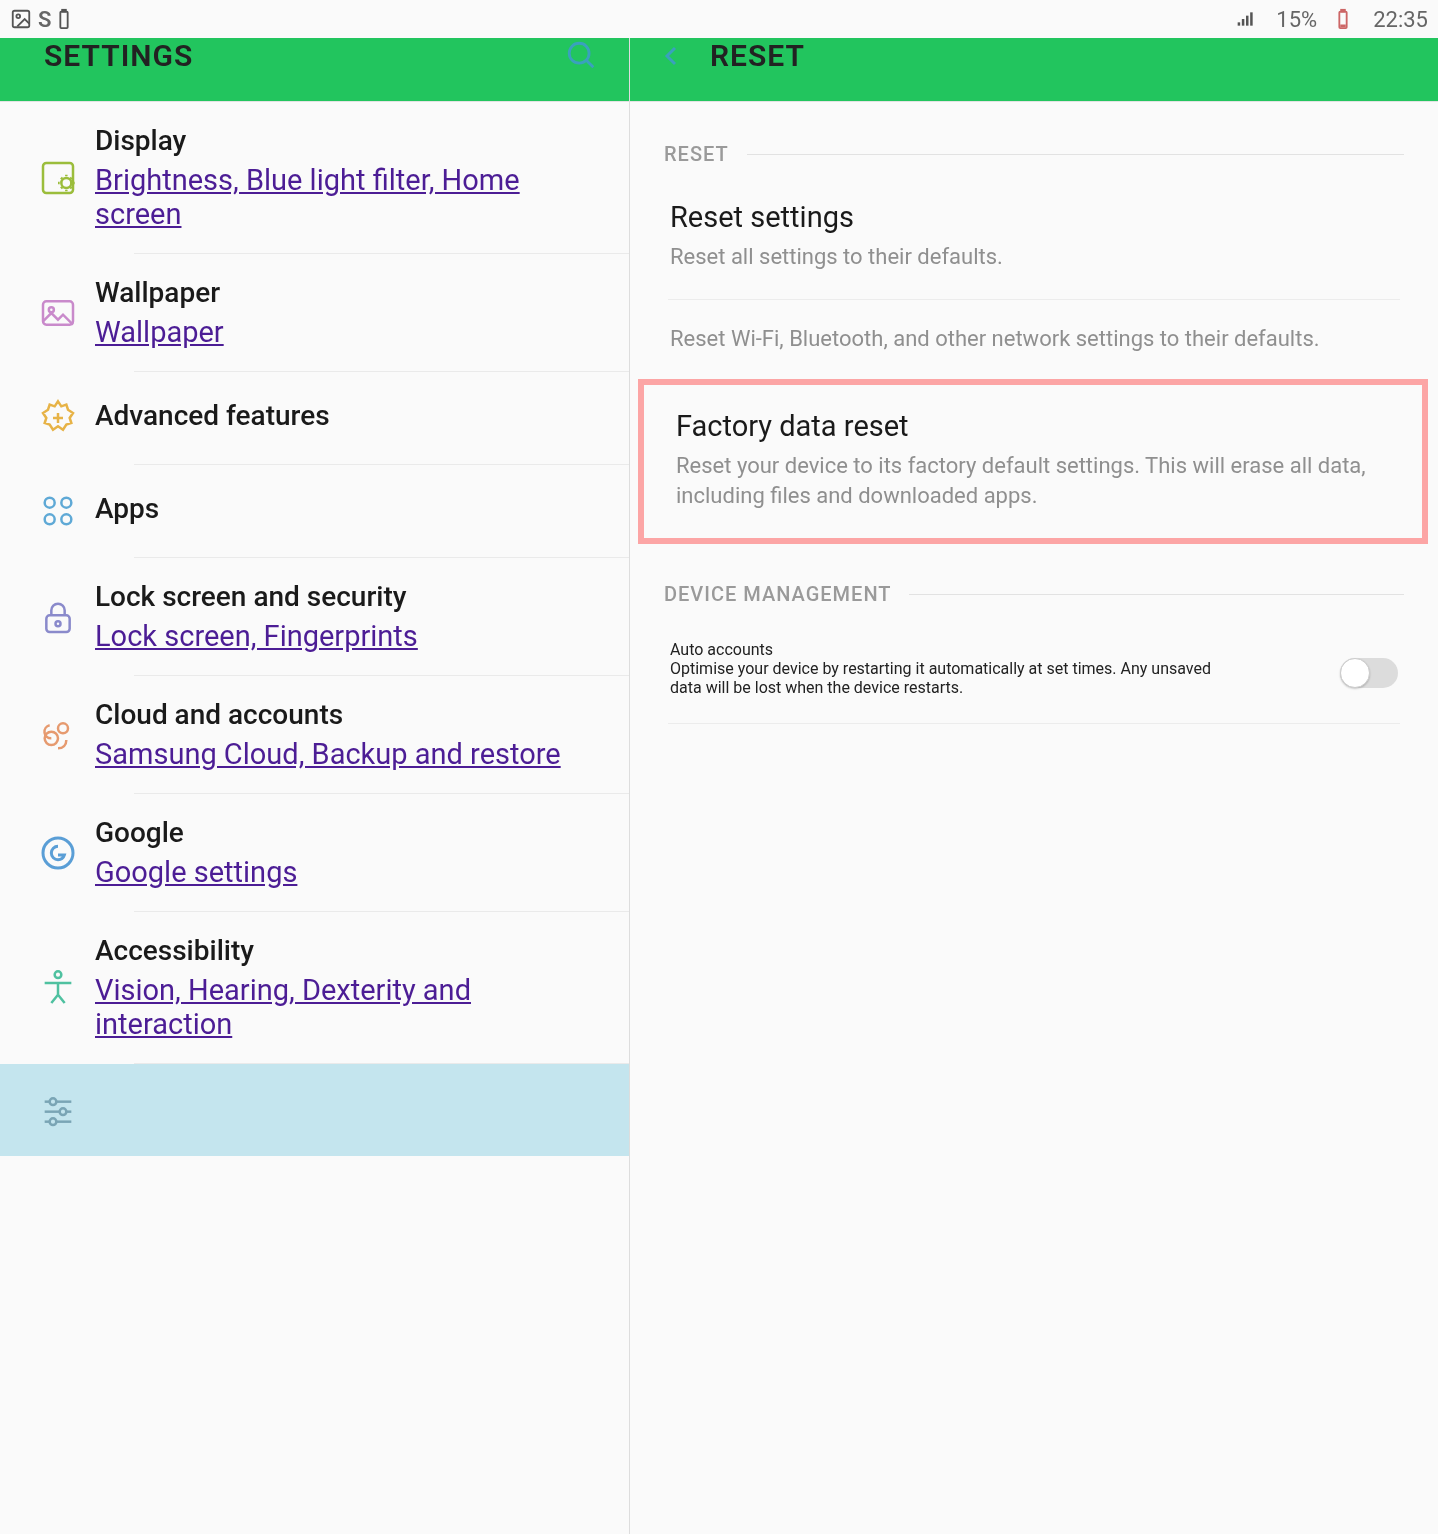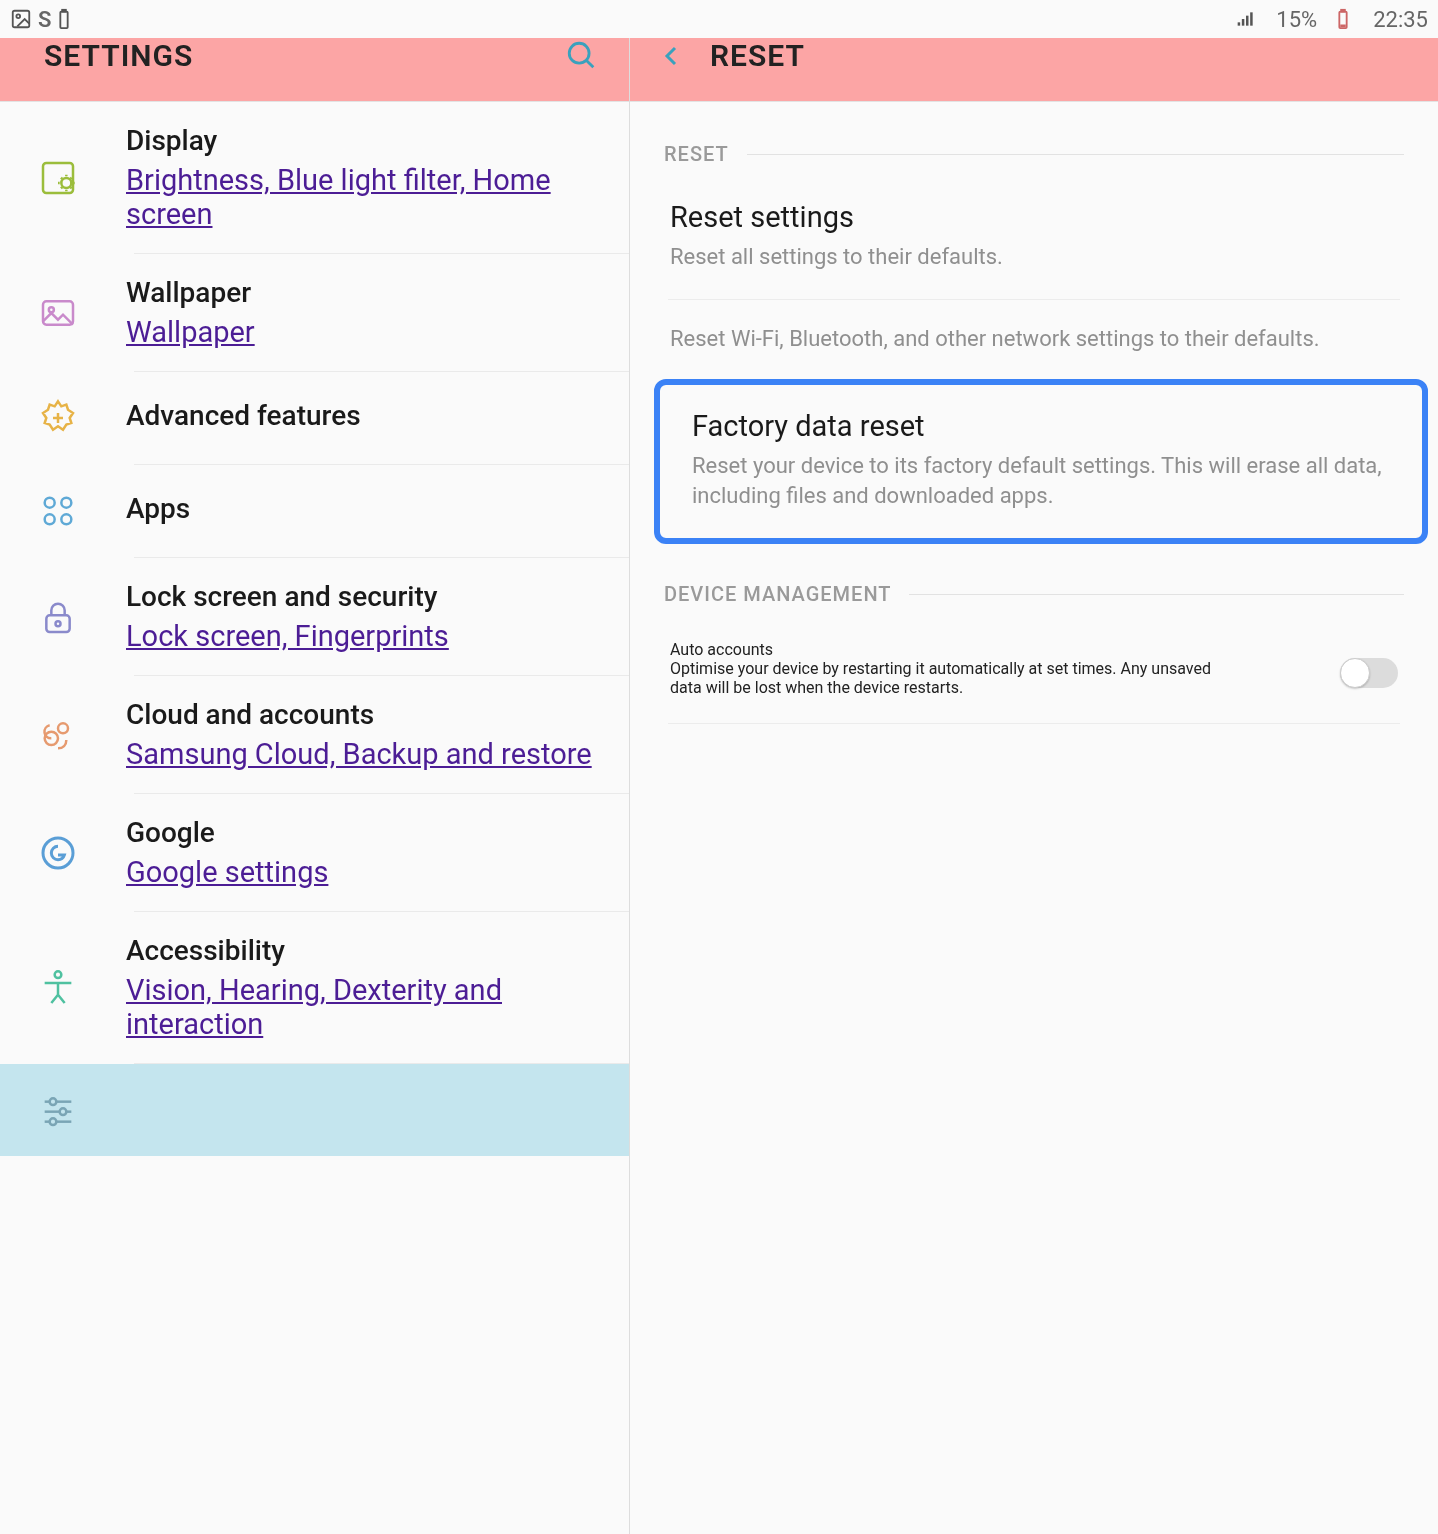--- a/index.html
+++ b/index.html
@@ -9,47 +9,47 @@
   .right-pane { flex: 1; background: #fafafa; display: flex; flex-direction: column; }
 
   
   .status-bar { height: 38px; display: flex; align-items: center; justify-content: space-between; padding: 0 10px; font-size: 20px; color: #666; position: absolute; top:0; left:0; width:1438px; background:#fafafa; }
   .status-left { display:flex; gap:6px; align-items:center; }
   .status-right { display:flex; gap:19px; align-items:center; font-size:22px; }
   .status-right .pct { font-size:22px; }
   .status-right .time { font-size:22px; margin-left:4px; }
 
   
-  .pane-header { display:flex; align-items:center; justify-content:space-between; padding: 38px 30px 28px 44px; border-bottom:1px solid #e3e3e3; background:#fca5a5; }
+  .pane-header { display:flex; align-items:center; justify-content:space-between; padding: 38px 30px 28px 44px; border-bottom:1px solid #e3e3e3; background:#22c55e; }
   .pane-header .title { font-size:30px; font-weight:600; letter-spacing:1px; color:#222; }
   .pane-header.right { padding:38px 30px 28px 30px; justify-content:flex-start; gap:26px; border-bottom:1px solid #e3e3e3; }
   .back-btn { color:#3aa1bd; display:flex; align-items:center; }
 
   
   .settings-list { flex:1; overflow:hidden; padding-left:0; }
-  .settings-item { display:flex; align-items:center; padding:22px 20px 22px 34px; border-bottom:1px solid #eaeaea; background:#fafafa; gap:44px; margin-left:0; }
+  .settings-item { display:flex; align-items:center; padding:22px 20px 22px 34px; border-bottom:1px solid #eaeaea; background:#fafafa; gap:13px; margin-left:0; }
   .settings-item.selected { background:#c4e5ee; }
   .settings-item .icon { width:48px; height:48px; flex-shrink:0; display:flex; align-items:center; justify-content:center; }
   .settings-item .text { flex:1; }
   .settings-item .item-title { font-size:28px; color:#1a1a1a; font-weight:500; margin-bottom:6px; }
   .settings-item .item-sub { font-size:29px; color:#4c1d95;text-decoration:underline; }
   .settings-list > .settings-item:not(:first-child) { border-top:none; }
 
   
   .settings-item { border-bottom:none; }
   .settings-item + .sep { height:1px; background:#eaeaea; margin-left:134px; }
 
   
   .section-label { display:flex; align-items:center; gap:18px; padding:40px 34px 10px 34px; font-size:20px; letter-spacing:1px; color:#9a9a9a; font-weight:500; }
   .section-label .line { flex:1; height:1px; background:#e2e2e2; }
   .reset-item { padding:24px 40px 26px 40px; }
   .reset-item .r-title { font-size:29px; color:#1a1a1a; margin-bottom:8px; }
   .reset-item .r-sub { font-size:22px; color:#8f8f8f; line-height:1.4; }
   .r-sep { height:1px; background:#ececec; margin:0 38px; }
-  .highlight { border:6px solid #3b82f6; border-radius:12px; margin: -2px 10px -2px 24px; }
+  .highlight { border:6px solid #fca5a5; border-radius:0; margin: -2px 10px -2px 8px; }
 
   .dm-item { display:flex; align-items:center; padding:24px 40px 26px 40px; gap:20px; }
   .dm-item .dm-text { flex:1; }
   .toggle { width:58px; height:30px; background:#dcdcdc; border-radius:16px; position:relative; margin-top:8px; }
   .toggle .knob { position:absolute; width:30px; height:30px; background:#fff; border-radius:50%; left:0; top:0; box-shadow:0 1px 2px rgba(0,0,0,0.2); border:1px solid #ccc; }
 
   svg { display:block; }
 </style>
 </head>
 <body>

